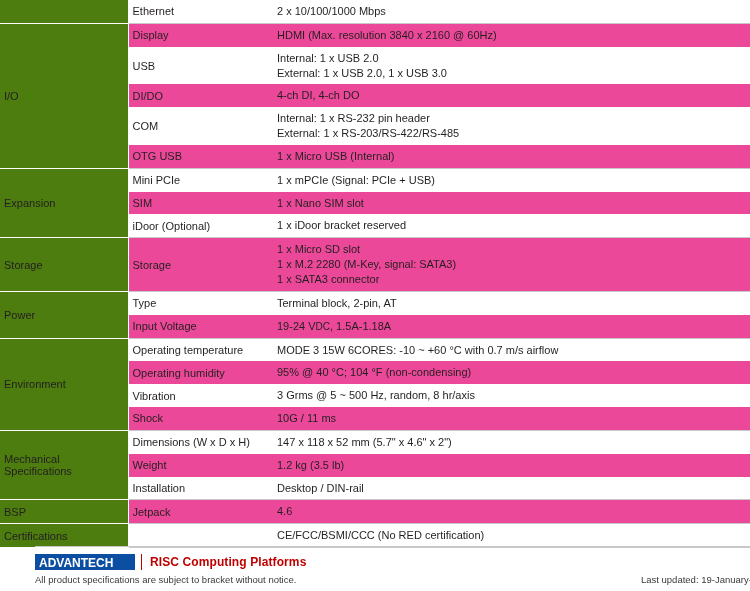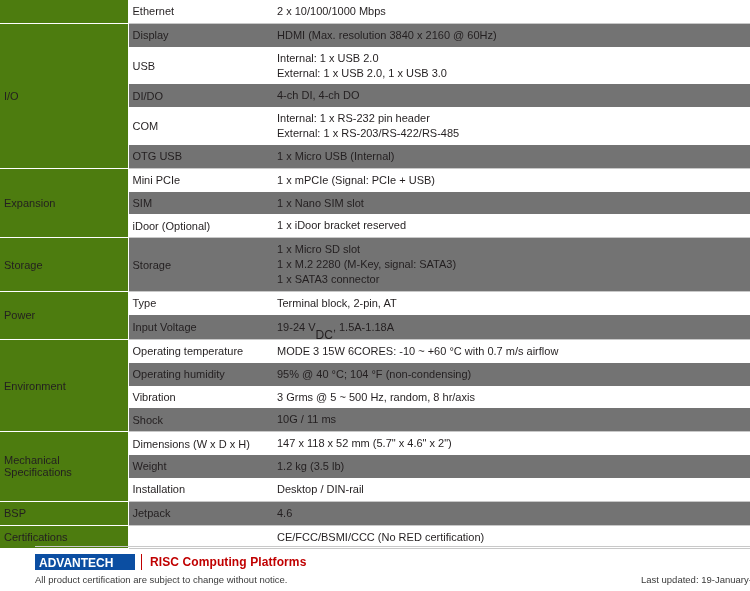--- a/index.html
+++ b/index.html
@@ -51,21 +51,21 @@
   }
 
   .val-cell {
     padding: 4px 8px 4px 8px;
     font-size: 11px;
     vertical-align: middle;
   }
 
   .row-alt .sub-cell,
   .row-alt .val-cell {
-    background: #737373;
+    background: #ec4899;
   }
   .row-plain .sub-cell,
   .row-plain .val-cell {
     background: #ffffff;
   }
 
   .val-line {
     display: block;
     line-height: 1.35;
   }
@@ -118,24 +118,24 @@
   }
   .footer-bottom {
     display: flex;
     justify-content: space-between;
     align-items: center;
     margin: 3px 6px 6px 6px;
     font-size: 9.5px;
     color: #3a3a3a;
   }
   sub {
-    font-size: 12px;
+    font-size: 10px;
     vertical-align: baseline;
     position: relative;
-    top: 8px;
+    top: 0;
   }
 </style>
 </head>
 <body>
 
 <table id="spec-table">
   <colgroup>
     <col style="width:128px">
     <col style="width:145px">
     <col>
@@ -289,16 +289,16 @@
     <div class="logo">
       <svg width="100" height="16" viewBox="0 0 100 16" xmlns="http://www.w3.org/2000/svg">
         <rect x="0" y="0" width="100" height="16" fill="#0b4ea2"></rect>
         <text x="4" y="12.5" font-family="Liberation Sans, sans-serif" font-size="12" font-weight="bold" fill="#ffffff">ADVANTECH</text>
       </svg>
     </div>
     <div class="footer-sep"></div>
     <div class="footer-title">RISC Computing Platforms</div>
   </div>
   <div class="footer-bottom">
-    <span>All product certification are subject to change without notice.</span>
+    <span>All product specifications are subject to bracket without notice.</span>
     <span>Last updated: 19-January-2023</span>
   </div>
 </div>
 
 </body></html>

